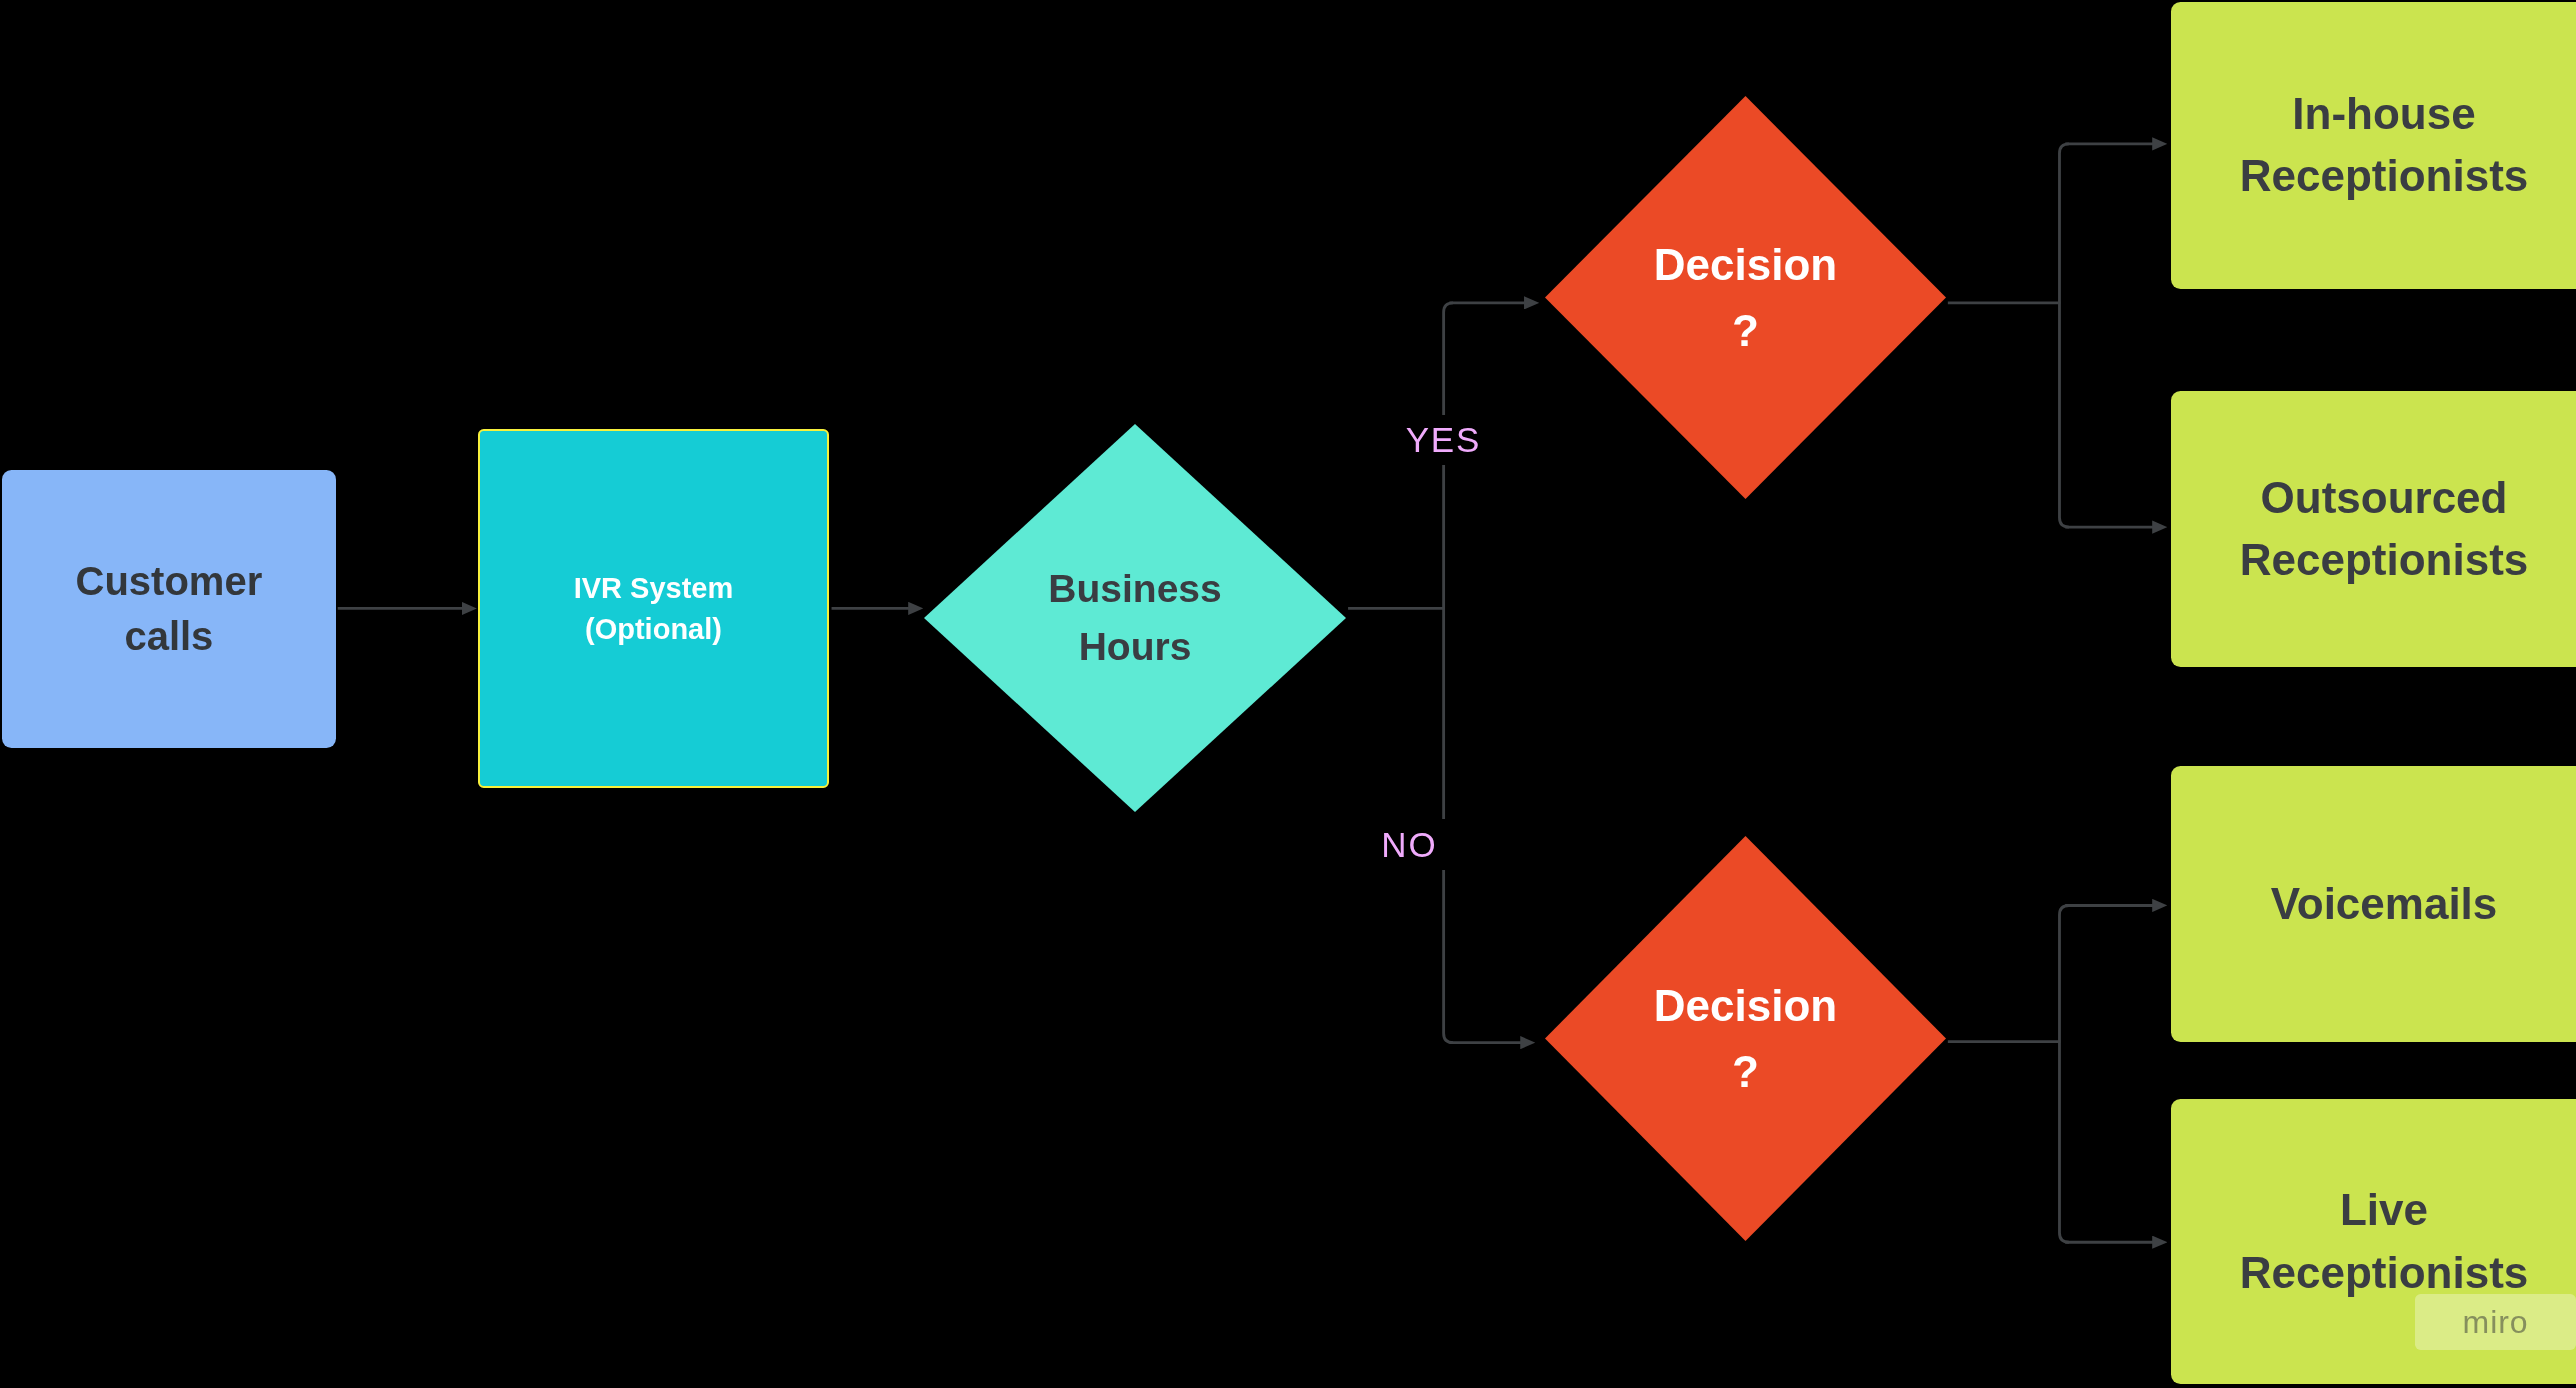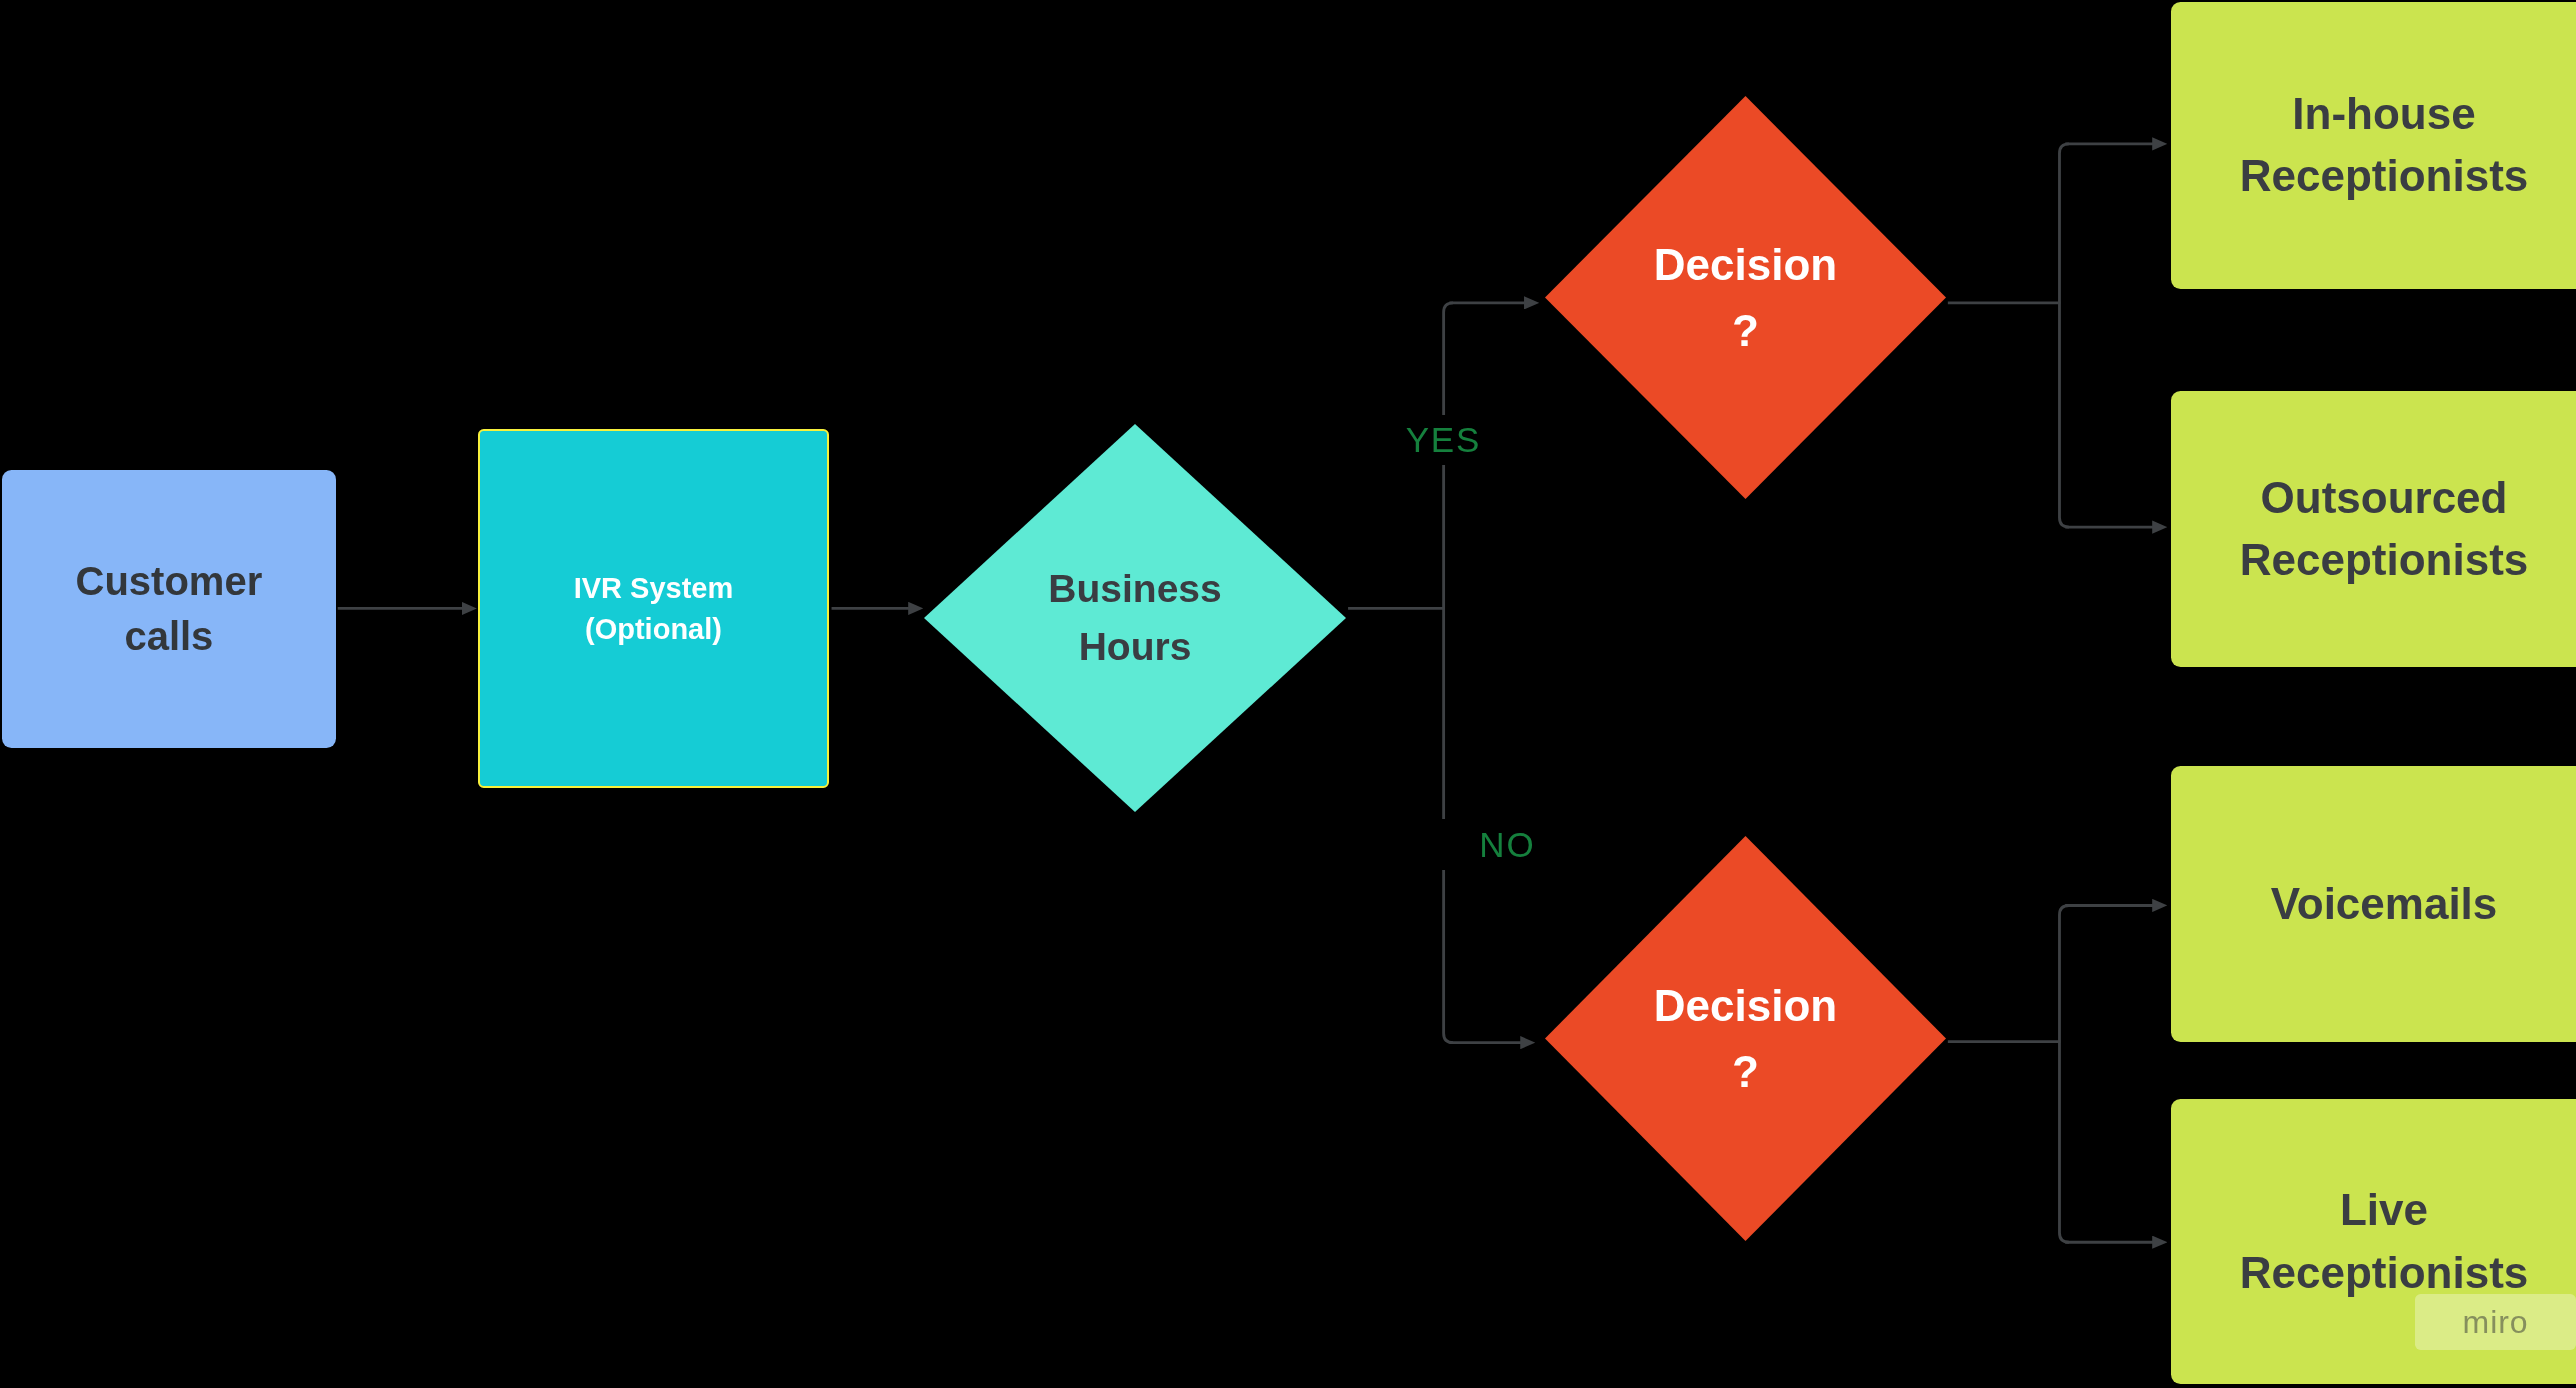--- a/index.html
+++ b/index.html
@@ -62,27 +62,27 @@
   #n-outsourced { left: 2171px; top: 391px;  width: 426px; height: 276px; }
   #n-voicemails { left: 2171px; top: 766px;  width: 426px; height: 276px; }
   #n-live       { left: 2171px; top: 1099px; width: 426px; height: 285px; }
 
   .edge-label {
     position: absolute;
     display: flex;
     align-items: center;
     justify-content: center;
     background: #000000;
-    color: #15803d;
+    color: #f0abfc;
     font-size: 35px;
     font-weight: 400;
     letter-spacing: 1.9px;
   }
   #lbl-yes { left: 1368px; top: 415px; width: 151px; height: 50px; }
-  #lbl-no  { left: 1432px; top: 819px; width: 151px; height: 51px; }
+  #lbl-no  { left: 1334px; top: 819px; width: 151px; height: 51px; }
 
   #watermark {
     position: absolute;
     left: 2415px; top: 1294px; width: 161px; height: 56px;
     background: rgba(255,255,255,0.32);
     border-radius: 5.7px;
     display: flex; align-items: center; justify-content: center;
     color: rgba(64,68,58,0.55);
     font-size: 32px; font-weight: 500; letter-spacing: 0.9px;
   }

